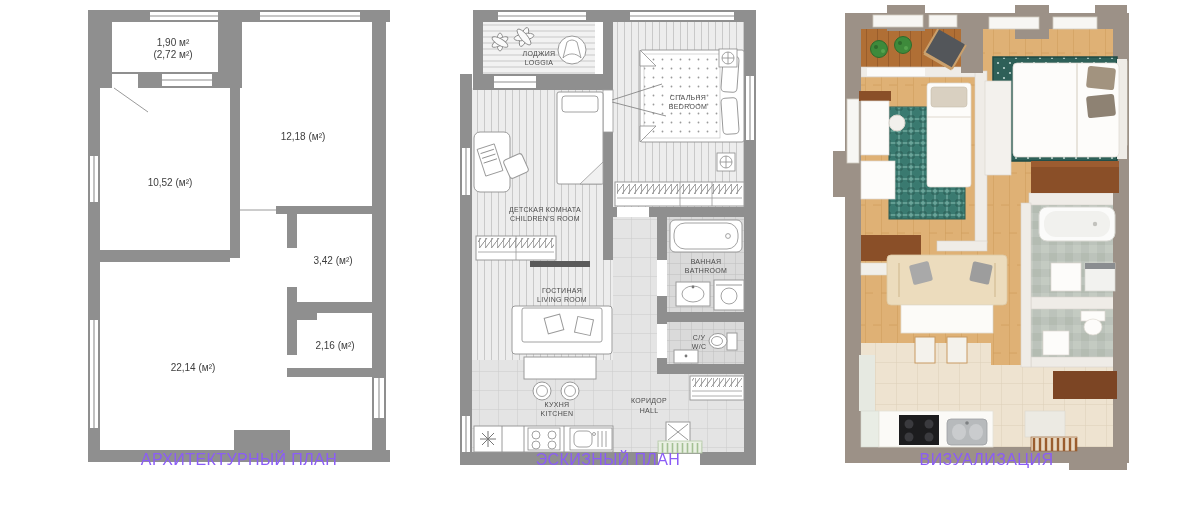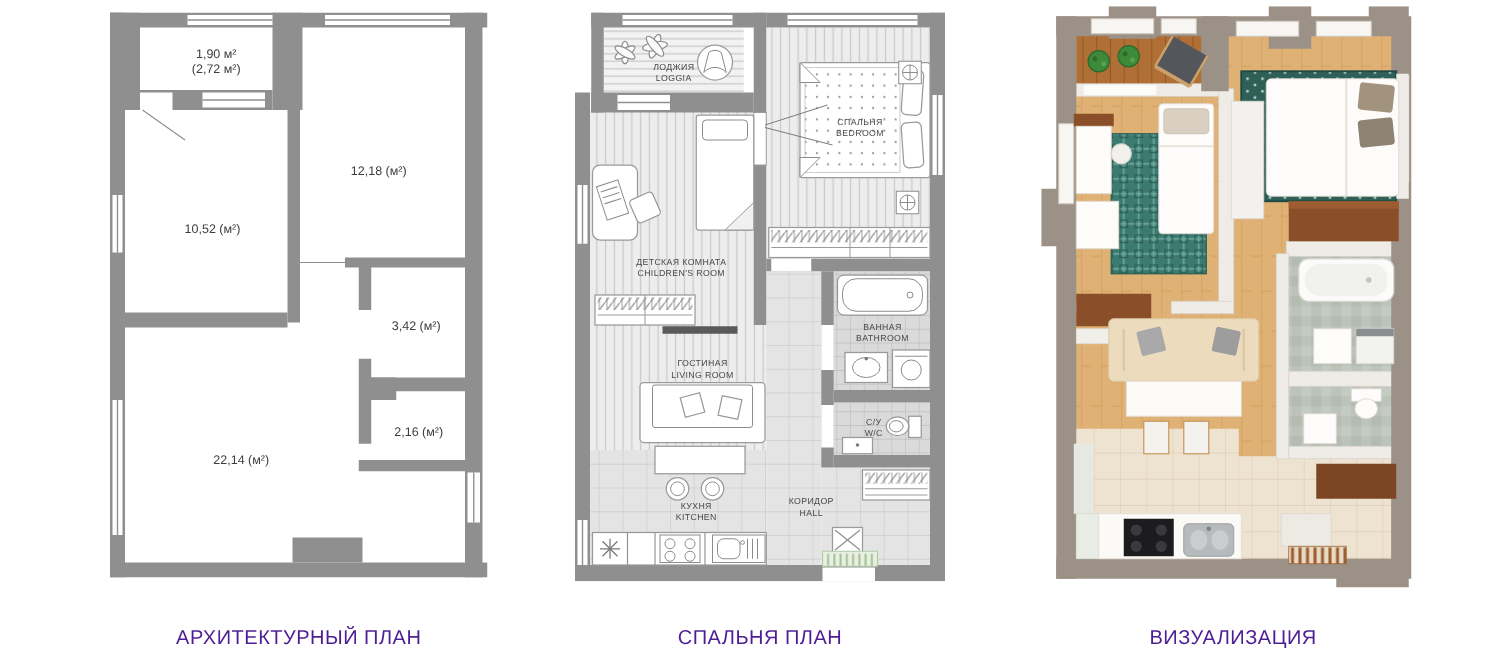--- a/index.html
+++ b/index.html
@@ -24,21 +24,21 @@
   #panel-render{left:833px;top:5px;width:307px;height:465px;}
   svg{display:block;}
   .wall{fill:var(--plan-wall);}
   .win{fill:#ffffff;}
   .winline{stroke:var(--plan-wall);stroke-width:1.1;fill:none;}
   .thin{stroke:#8f8f8f;stroke-width:0.9;fill:none;}
   .furn{fill:#ffffff;stroke:#9a9a9a;stroke-width:1;}
   .furn2{fill:#ffffff;stroke:#8c8c8c;stroke-width:0.8;}
   .alabel{font:10px "Liberation Sans",sans-serif;fill:var(--area-text);text-anchor:middle;}
   .rlabel{font:7px "Liberation Sans",sans-serif;fill:var(--label-text);text-anchor:middle;letter-spacing:.3px;}
-  .caption{position:absolute;top:502px;text-align:center;font-size:16px;color:#4c1d95;
+  .caption{position:absolute;top:451px;text-align:center;font-size:16px;color:#8b5cf6;
            letter-spacing:.4px;font-family:"Liberation Sans",sans-serif;}
   #cap1{left:88px;width:302px;} #cap2{left:460px;width:296px;} #cap3{left:833px;width:307px;}
   .rfurn{stroke:#dcd8d0;stroke-width:.7;fill:#fdfcfa;}
 </style>
 </head>
 <body>
 
 <div class="panel" id="panel-arch">
 <svg width="302" height="452" viewBox="0 0 302 452">
   <rect x="0" y="0" width="302" height="452" fill="#ffffff"></rect>
@@ -523,14 +523,14 @@
       <rect x="114" y="414" width="40" height="26" rx="4" fill="#b7babc" stroke="#9da0a2" stroke-width=".8"></rect>
       <ellipse cx="126" cy="427" rx="7" ry="8" fill="#caccce"></ellipse>
       <ellipse cx="143" cy="427" rx="7" ry="8" fill="#caccce"></ellipse>
       <circle cx="134" cy="418" r="1.8" fill="#7e8183"></circle>
     </g>
   </g>
 </svg>
 </div>
 
 <div class="caption" id="cap1">АРХИТЕКТУРНЫЙ ПЛАН</div>
-<div class="caption" id="cap2">СПАЛЬНЯ ПЛАН</div>
+<div class="caption" id="cap2">ЭСКИЗНЫЙ ПЛАН</div>
 <div class="caption" id="cap3">ВИЗУАЛИЗАЦИЯ</div>
 
 </body></html>

